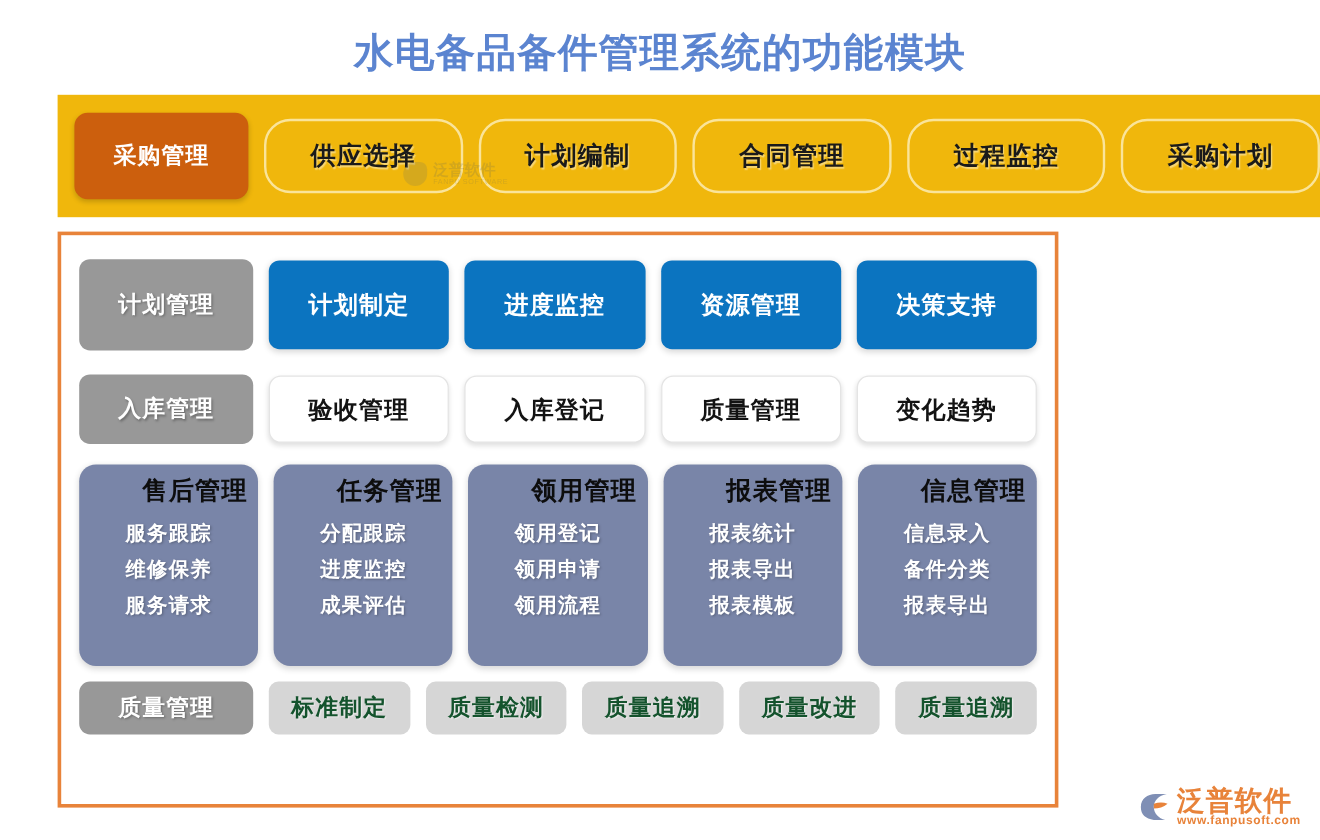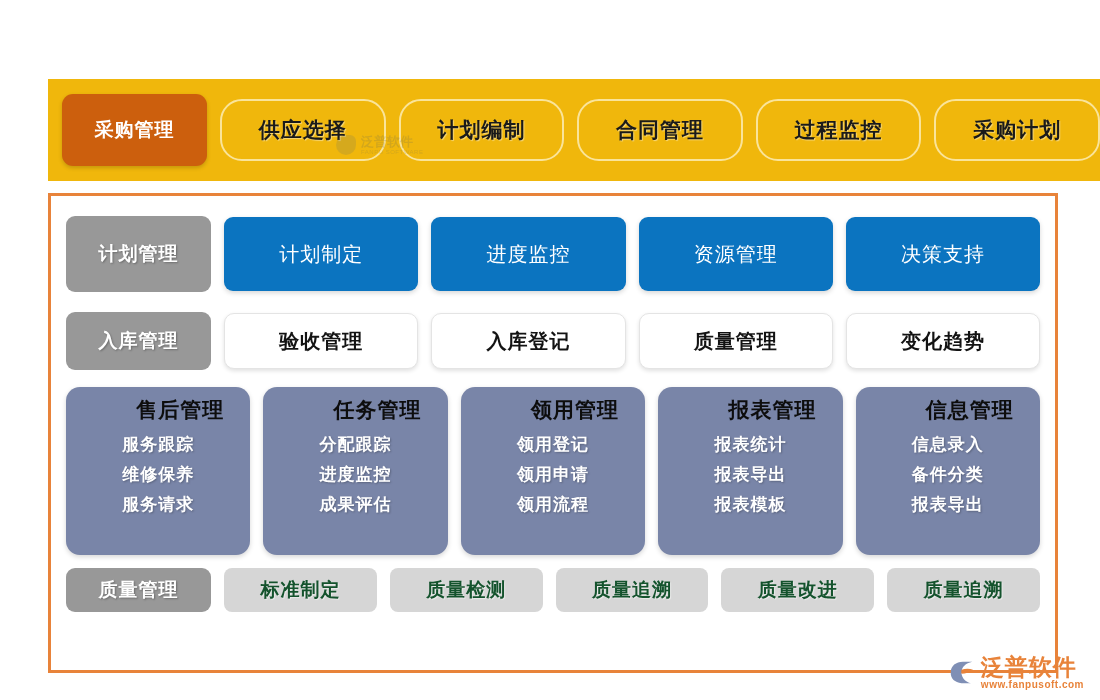--- a/index.html
+++ b/index.html
@@ -71,21 +71,21 @@
     border: 2px solid rgba(255,255,255,.55);
     border-radius: 12px;
     pointer-events: none;
     z-index: -1;
   }
 
   
   .panel {
     position: absolute;
     left: 48px; top: 193px;
-    width: 1010px; height: 480px;
+    width: 834px; height: 480px;
     border: 3px solid #E8833A;
     background: #ffffff;
     padding: 17px 15px 12px 15px;
     display: flex;
     flex-direction: column;
     gap: 9px;
   }
 
   .row { display: flex; align-items: stretch; gap: 13px; }
   .row-blue   { height: 82px; }
@@ -110,21 +110,21 @@
 
   .cell-blue {
     flex: 1 1 0;
     height: 74px;
     align-self: center;
     background: #0B74C0;
     border-radius: 9px;
     display: flex; align-items: center; justify-content: center;
     color: #ffffff;
     font-size: 20px;
-    font-weight: normal;
+    font-weight: bold;
     letter-spacing: 1px;
     box-shadow: 0 2px 5px rgba(0,0,0,.16);
   }
 
   .cell-white {
     flex: 1 1 0;
     height: 56px;
     align-self: center;
     background: #ffffff;
     border: 1.5px solid #E4E4E4;
@@ -217,20 +217,21 @@
   }
   .logo-url {
     font-size: 10px; color: #E8833A; letter-spacing: .5px; font-weight: bold;
   }
 </style>
 </head>
 <body>
 
 <div id="stage">
 
+  <div class="title">水电备品备件管理系统的功能模块</div>
 
   <div class="yellow-bar">
     <div class="chip-primary">采购管理</div>
     <div class="chip-outline">供应选择</div>
     <div class="chip-outline">计划编制</div>
     <div class="chip-outline">合同管理</div>
     <div class="chip-outline">过程监控</div>
     <div class="chip-outline">采购计划</div>
   </div>
 

